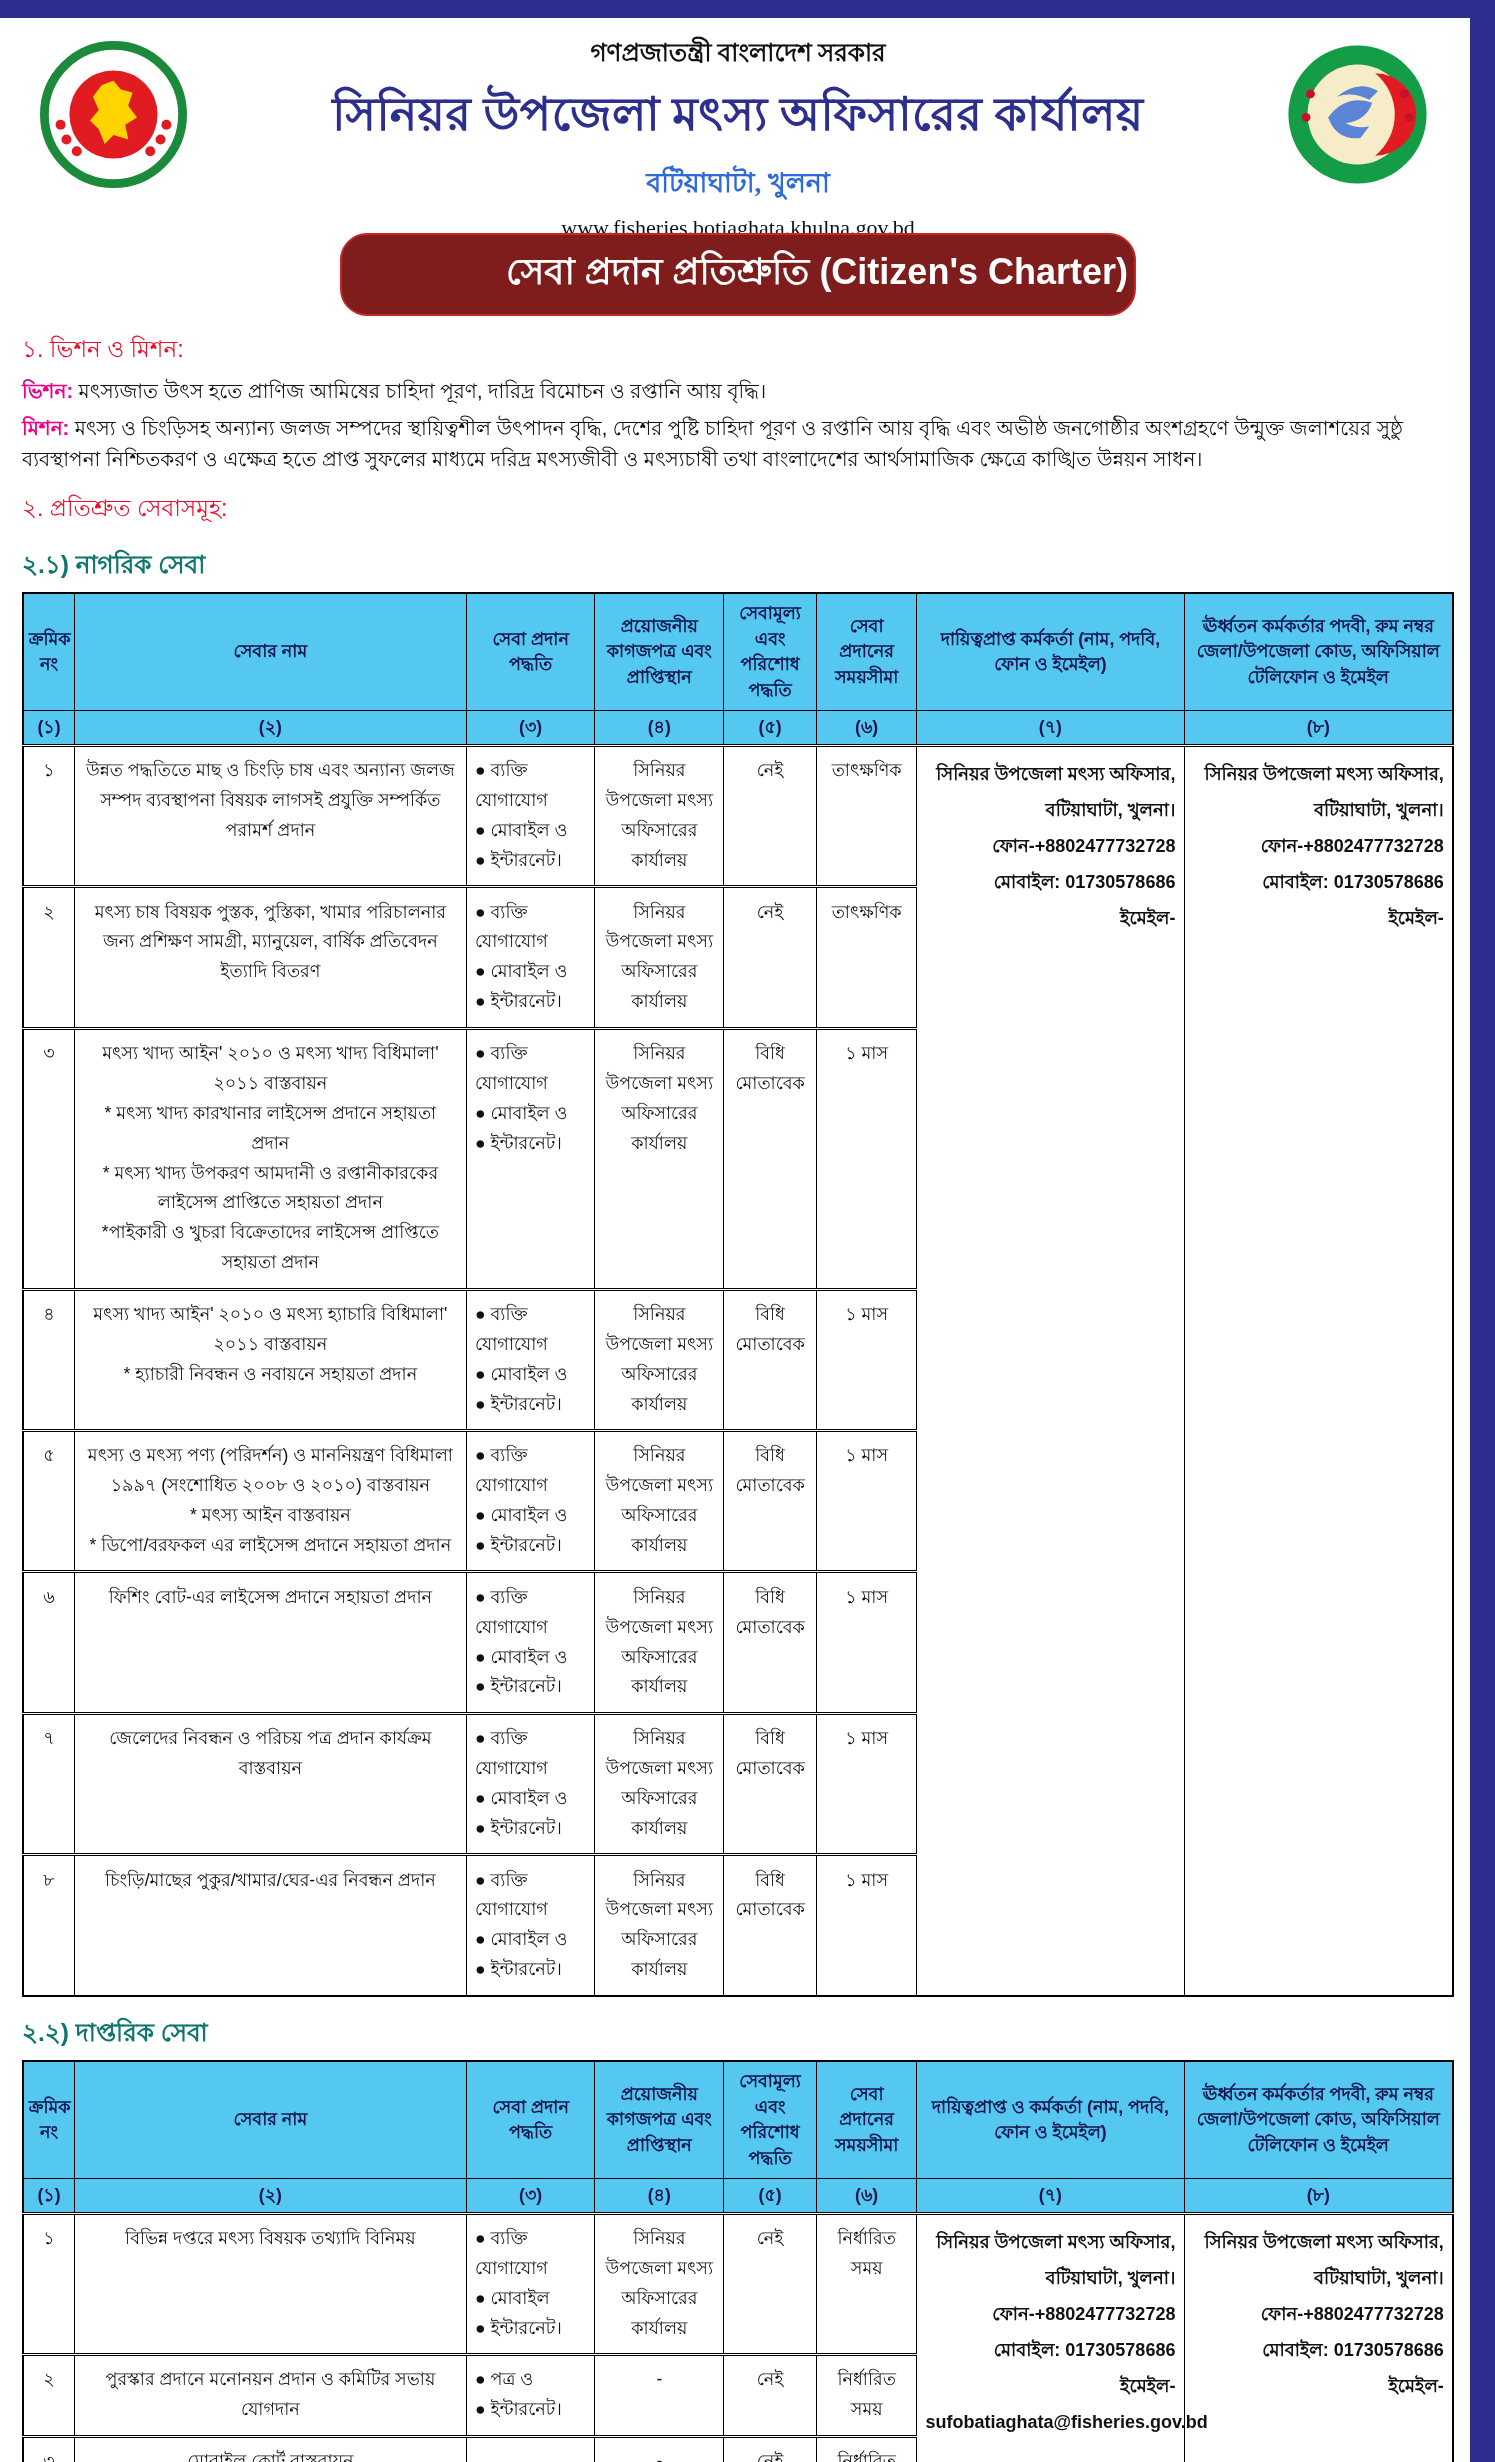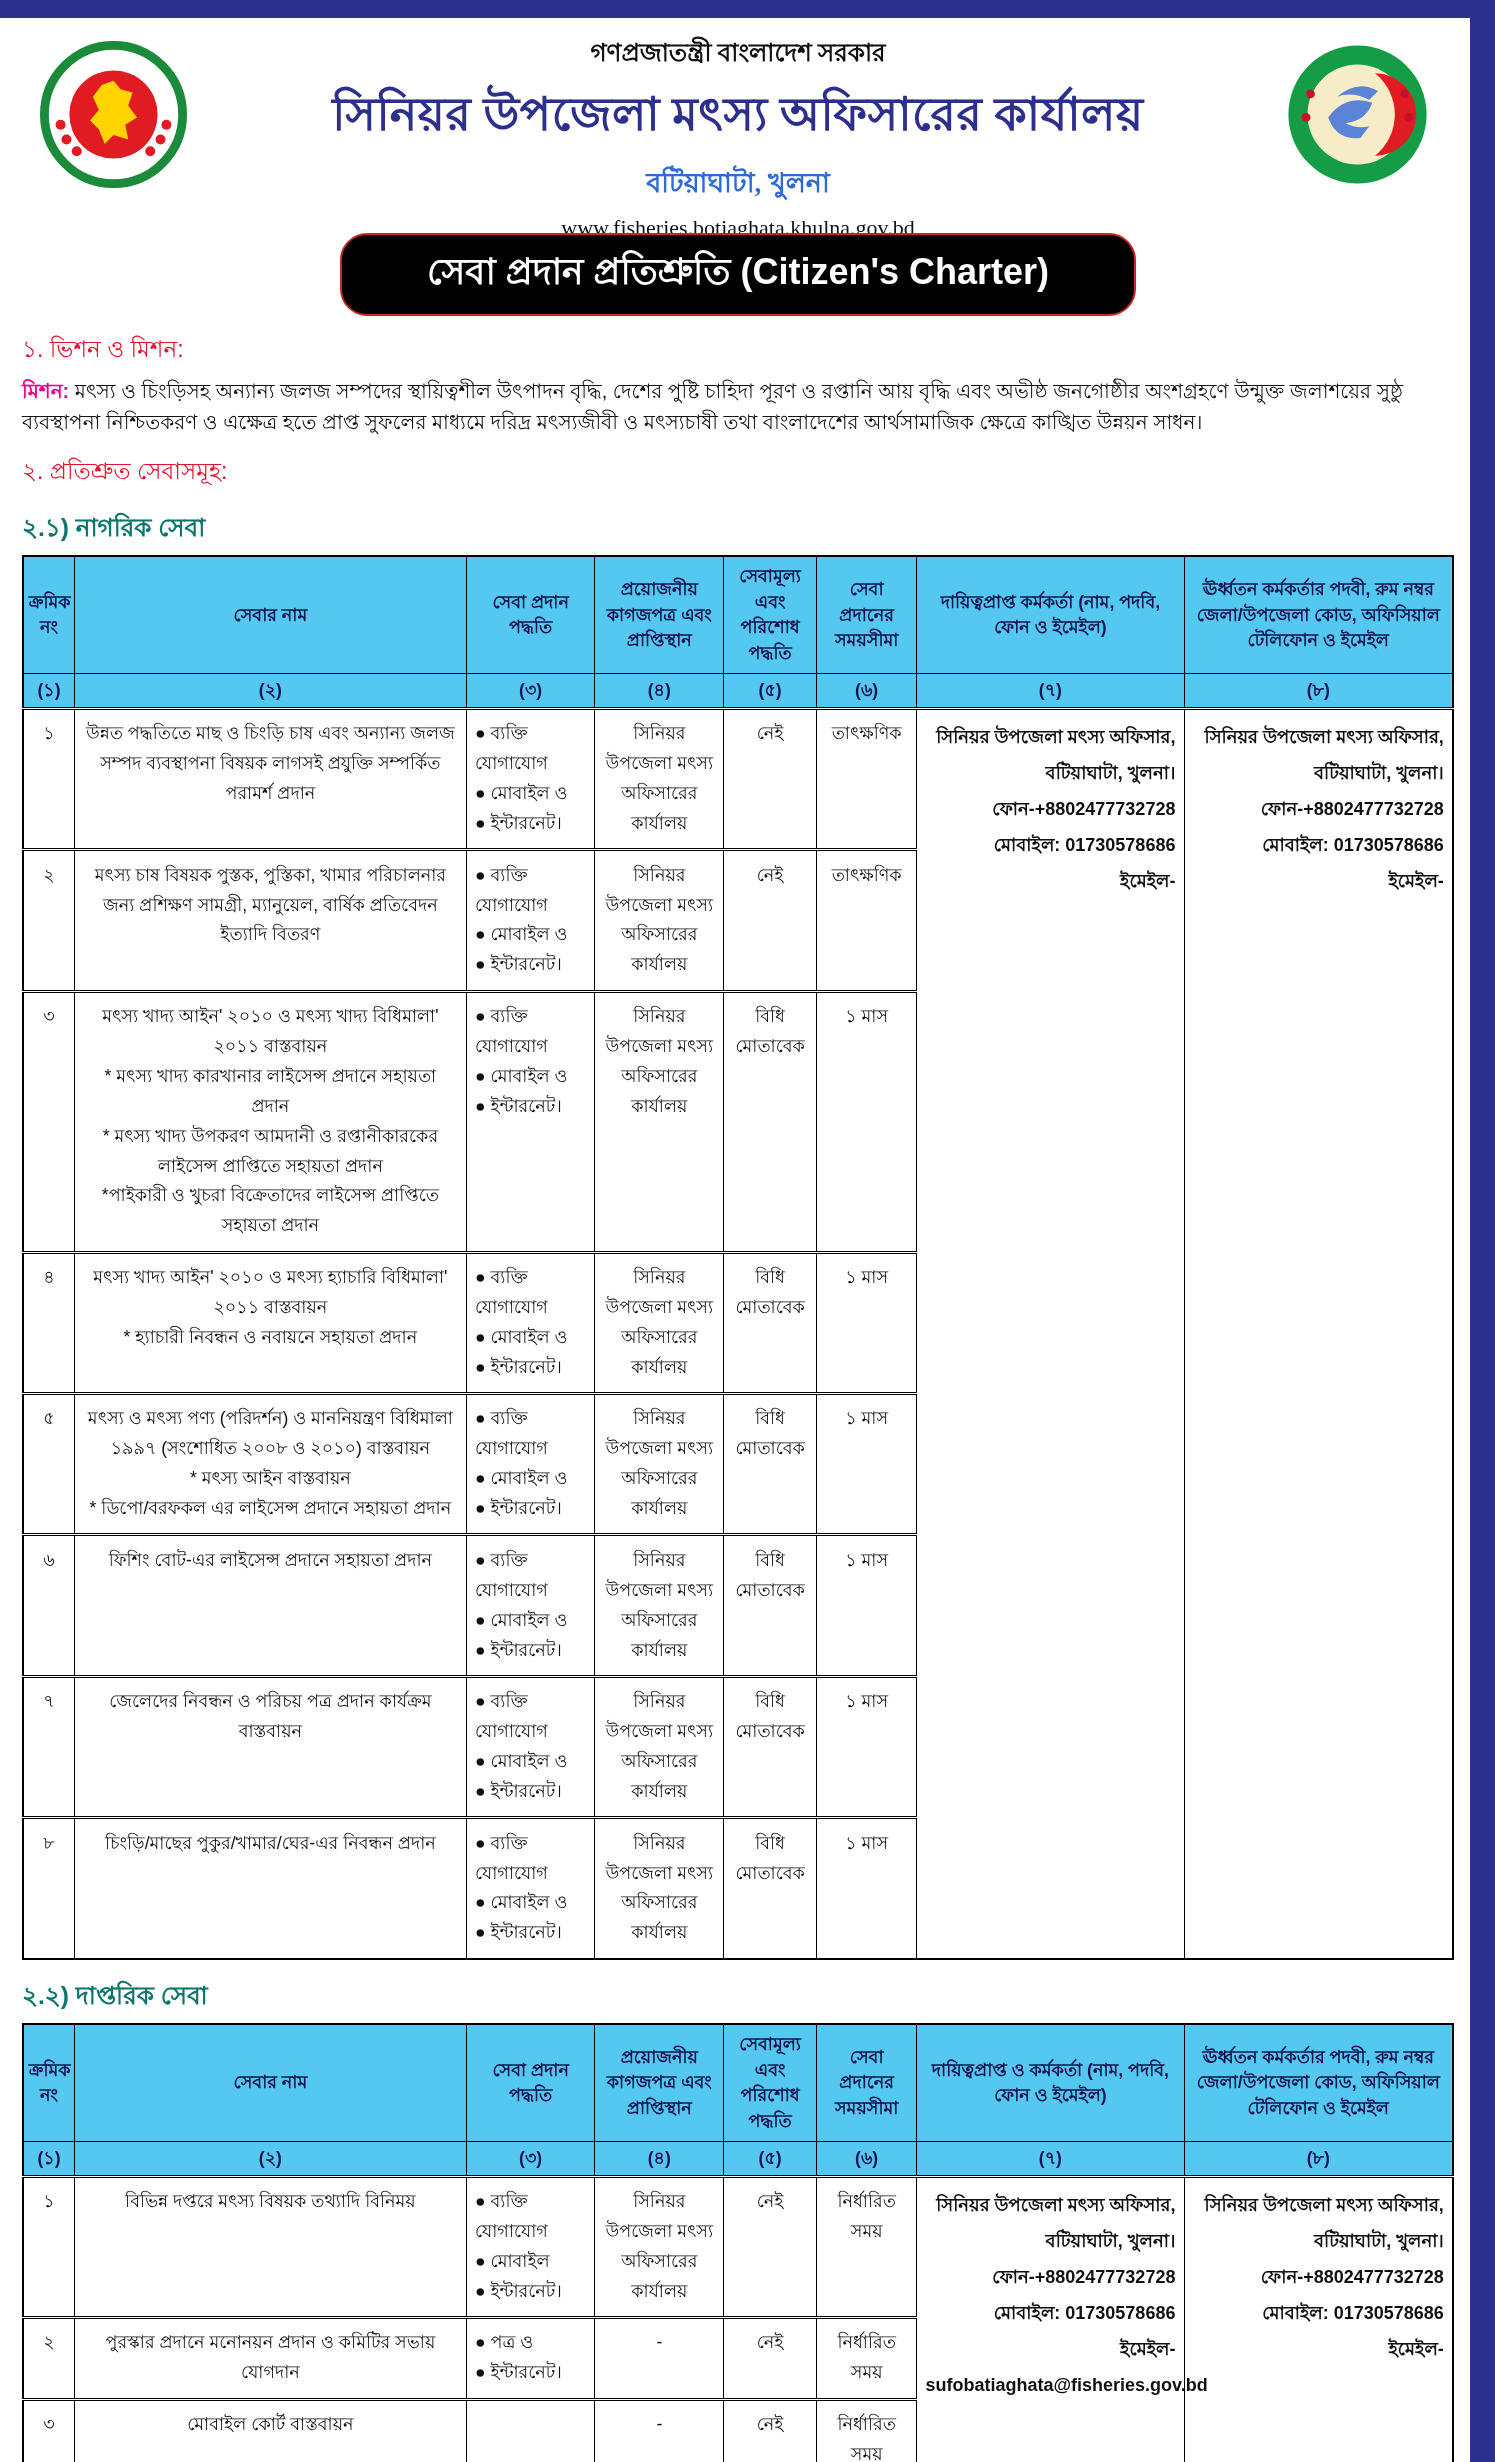--- a/index.html
+++ b/index.html
@@ -11,22 +11,22 @@
 
   
   .hdr{position:relative;text-align:center;min-height:211px;font-family:Liberation Serif, serif;}
   .logo{position:absolute;top:17.6px;width:147px;height:147px;}
   .logo.left{left:17.6px;}
   .logo.right{right:23.5px;}
   .gov-line{font-size:24.6px;font-weight:bold;color:#111;padding-top:10.6px;}
   .office-title{font-size:46px;font-weight:bold;color:#2d2f8e;margin-top:4.7px;letter-spacing:0.6px;}
   .location{font-size:27px;font-weight:bold;color:#2f6bd8;margin-top:7px;}
   .site{font-size:22px;color:#111;margin-top:8.2px;}
-  .banner{position:relative;margin:-8.2px auto 0 auto;width:780px;background:#000000;border:2.3px solid #c62828;
-          border-radius:27px;color:#fff;font-size:36px;font-weight:bold;text-align:center;padding:9.4px 5.9px;z-index:3;}
+  .banner{position:relative;margin:-8.2px auto 0 auto;width:780px;background:#7f1d1d;border:2.3px solid #c62828;
+          border-radius:27px;color:#fff;font-size:36px;font-weight:bold;text-align:right;padding:9.4px 5.9px;z-index:3;}
 
   
   .h-red{color:#e8112d;font-size:23px;font-weight:normal;margin:15.2px 0 3.5px 0;}
   .h-blue{color:#0f766e;font-size:24.6px;font-weight:bold;margin:17.6px 0 5.9px 0;}
   .vm-line{font-size:20px;line-height:1.55;margin:5.9px 0;}
   .vm-label{color:#ec008c;font-weight:bold;}
 
   
   table.tbl{border-collapse:collapse;width:100%;border:2.3px solid #000;margin:3.5px 0 5.9px 0;table-layout:fixed;}
   table.tbl th{background:#55c8f1;color:#15154f;font-size:17.6px;font-weight:bold;border:1.8px solid #000;padding:7px 4.7px;line-height:1.45;}
@@ -80,20 +80,21 @@
         </svg>
       </div>
       <div class="gov-line">গণপ্রজাতন্ত্রী বাংলাদেশ সরকার</div>
       <div class="office-title">সিনিয়র উপজেলা মৎস্য অফিসারের কার্যালয়</div>
       <div class="location">বটিয়াঘাটা, খুলনা</div>
       <div class="site">www.fisheries.botiaghata.khulna.gov.bd</div>
     </div>
     <div class="banner">সেবা প্রদান প্রতিশ্রুতি (Citizen's Charter)</div>
 
     <div class="h-red">১. ভিশন ও মিশন:</div>
+    <div class="vm-line"><span class="vm-label">ভিশন:</span><span> মৎস্যজাত উৎস হতে প্রাণিজ আমিষের চাহিদা পূরণ, দারিদ্র বিমোচন ও রপ্তানি আয় বৃদ্ধি।</span></div>
     <div class="vm-line"><span class="vm-label">মিশন:</span><span> মৎস্য ও চিংড়িসহ অন্যান্য জলজ সম্পদের স্থায়িত্বশীল উৎপাদন বৃদ্ধি, দেশের পুষ্টি চাহিদা পূরণ ও রপ্তানি আয় বৃদ্ধি এবং অভীষ্ঠ জনগোষ্ঠীর অংশগ্রহণে উন্মুক্ত জলাশয়ের সুষ্ঠু ব্যবস্থাপনা নিশ্চিতকরণ ও এক্ষেত্র হতে প্রাপ্ত সুফলের মাধ্যমে দরিদ্র মৎস্যজীবী ও মৎস্যচাষী তথা বাংলাদেশের আর্থসামাজিক ক্ষেত্রে কাঙ্খিত উন্নয়ন সাধন।</span></div>
 
     <div class="h-red">২. প্রতিশ্রুত সেবাসমূহ:</div>
     <div class="h-blue">২.১) নাগরিক সেবা</div>
 
     <table class="tbl tbl-a">
       <colgroup>
           <col class="c1">
           <col class="c2">
           <col class="c3">

